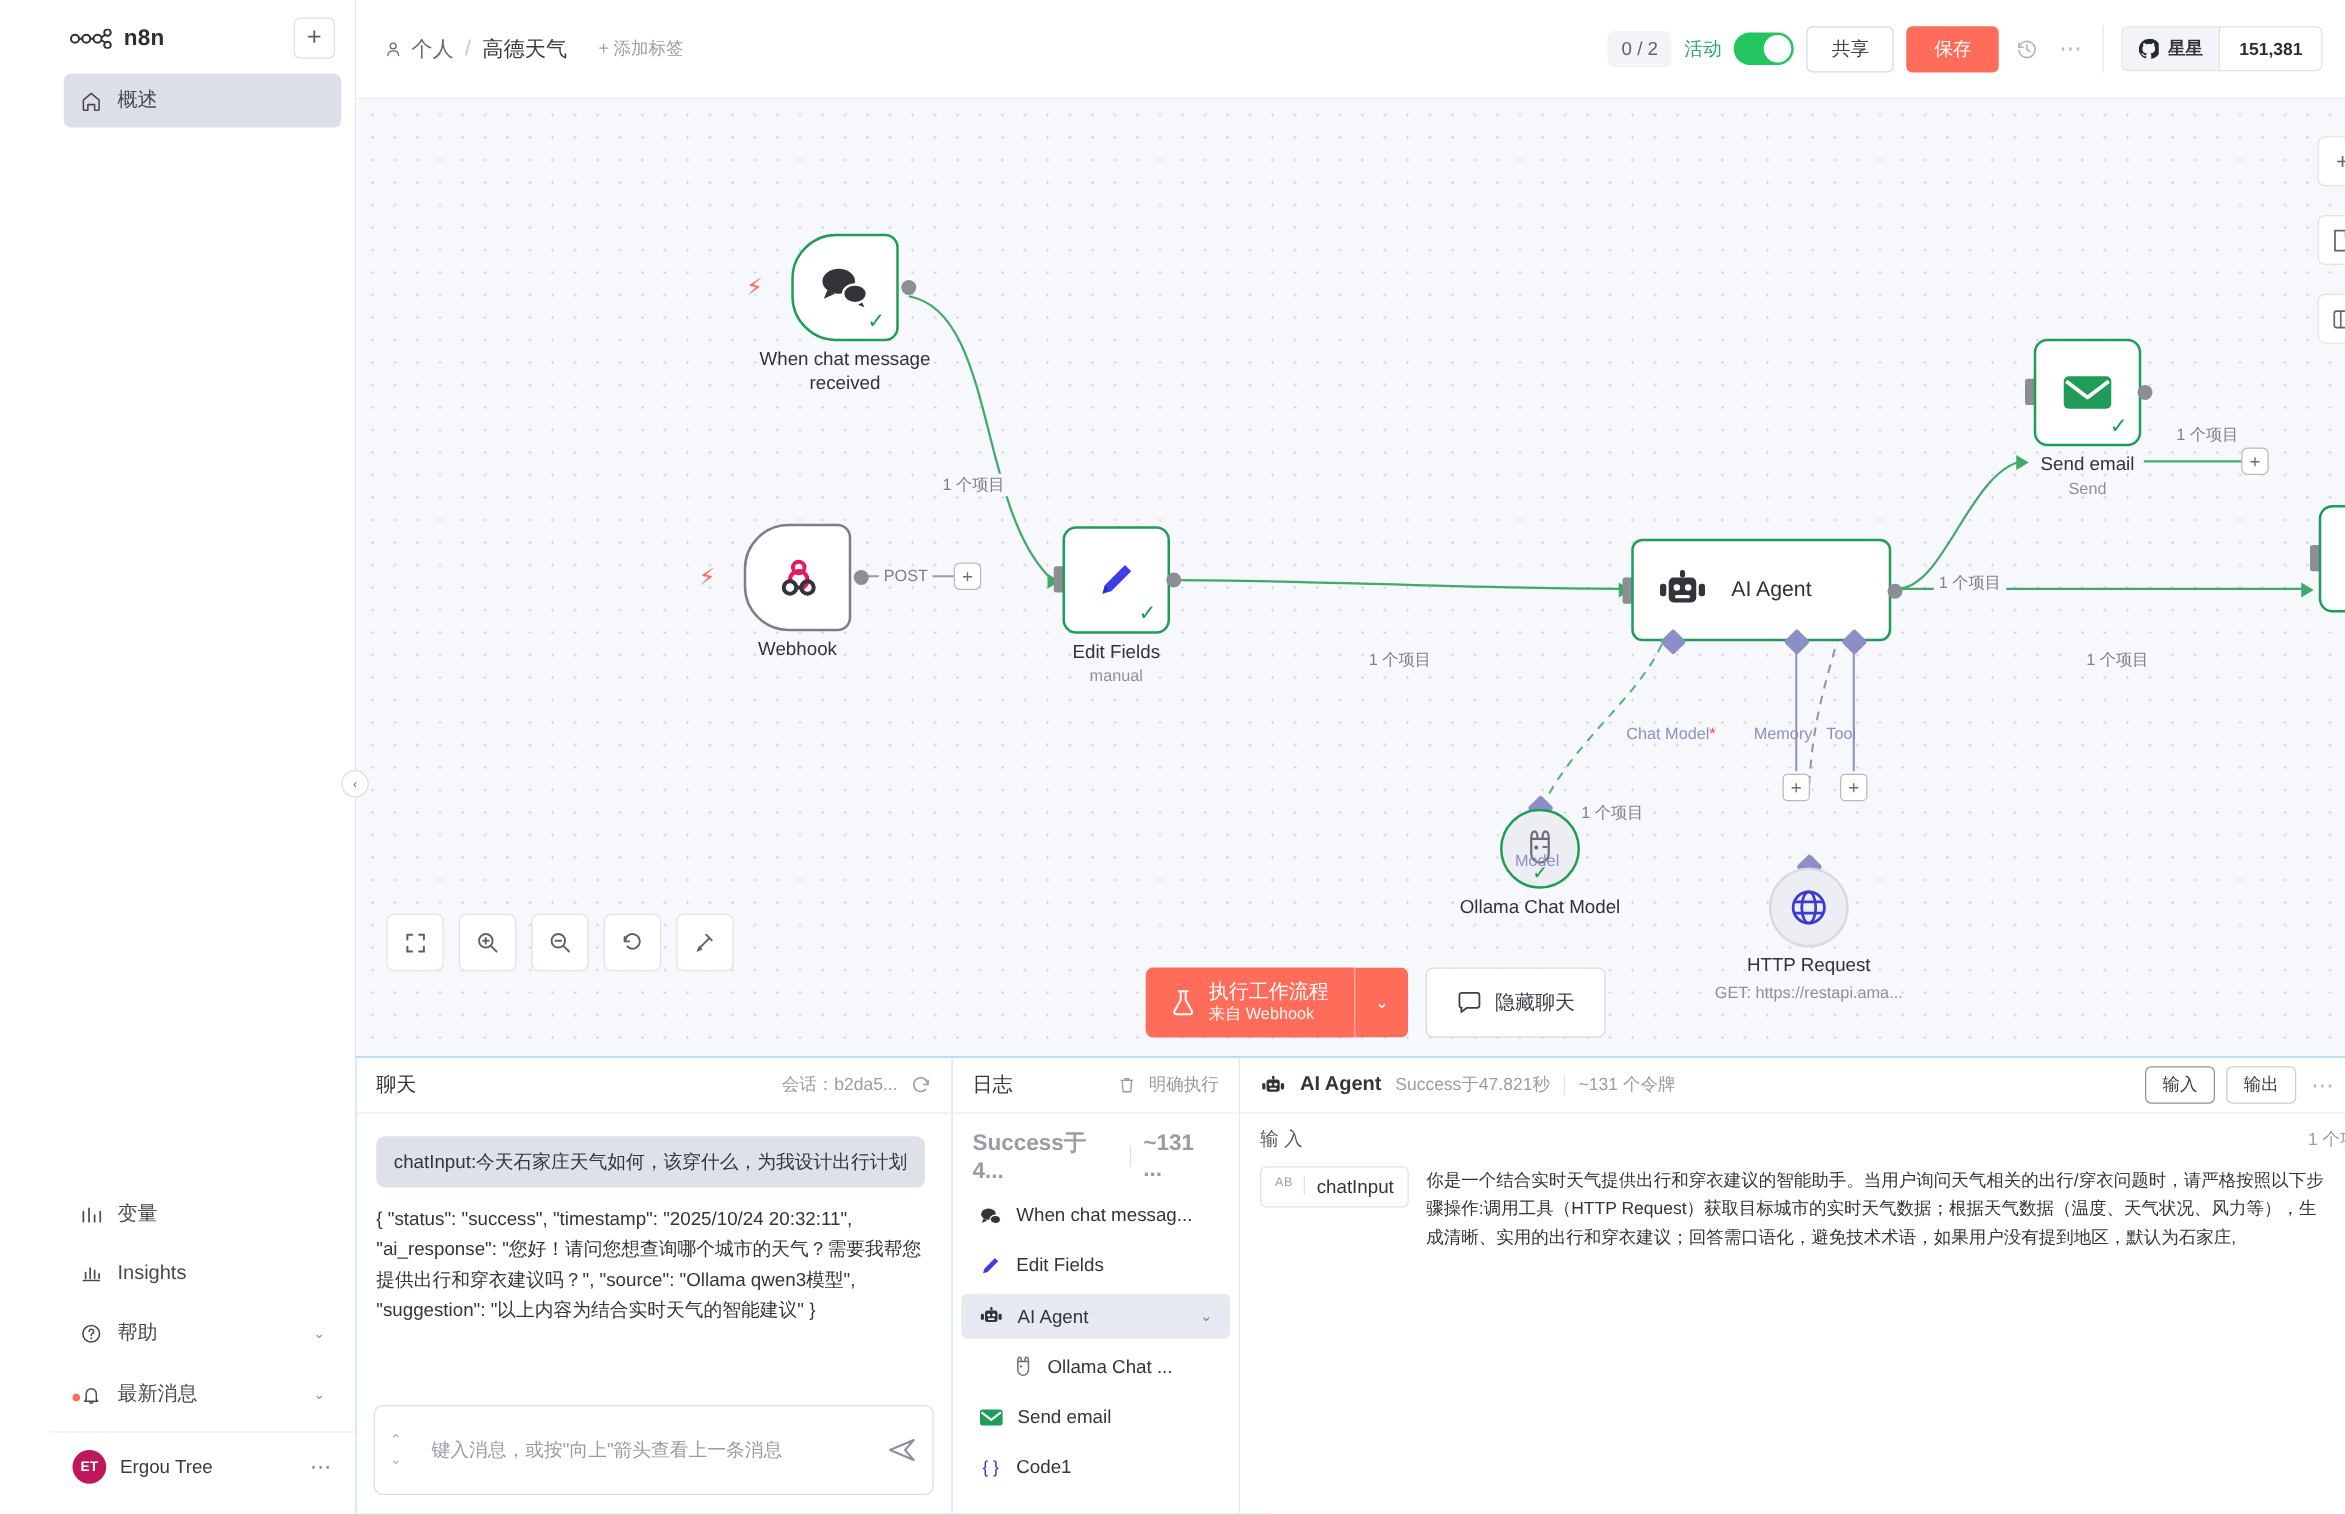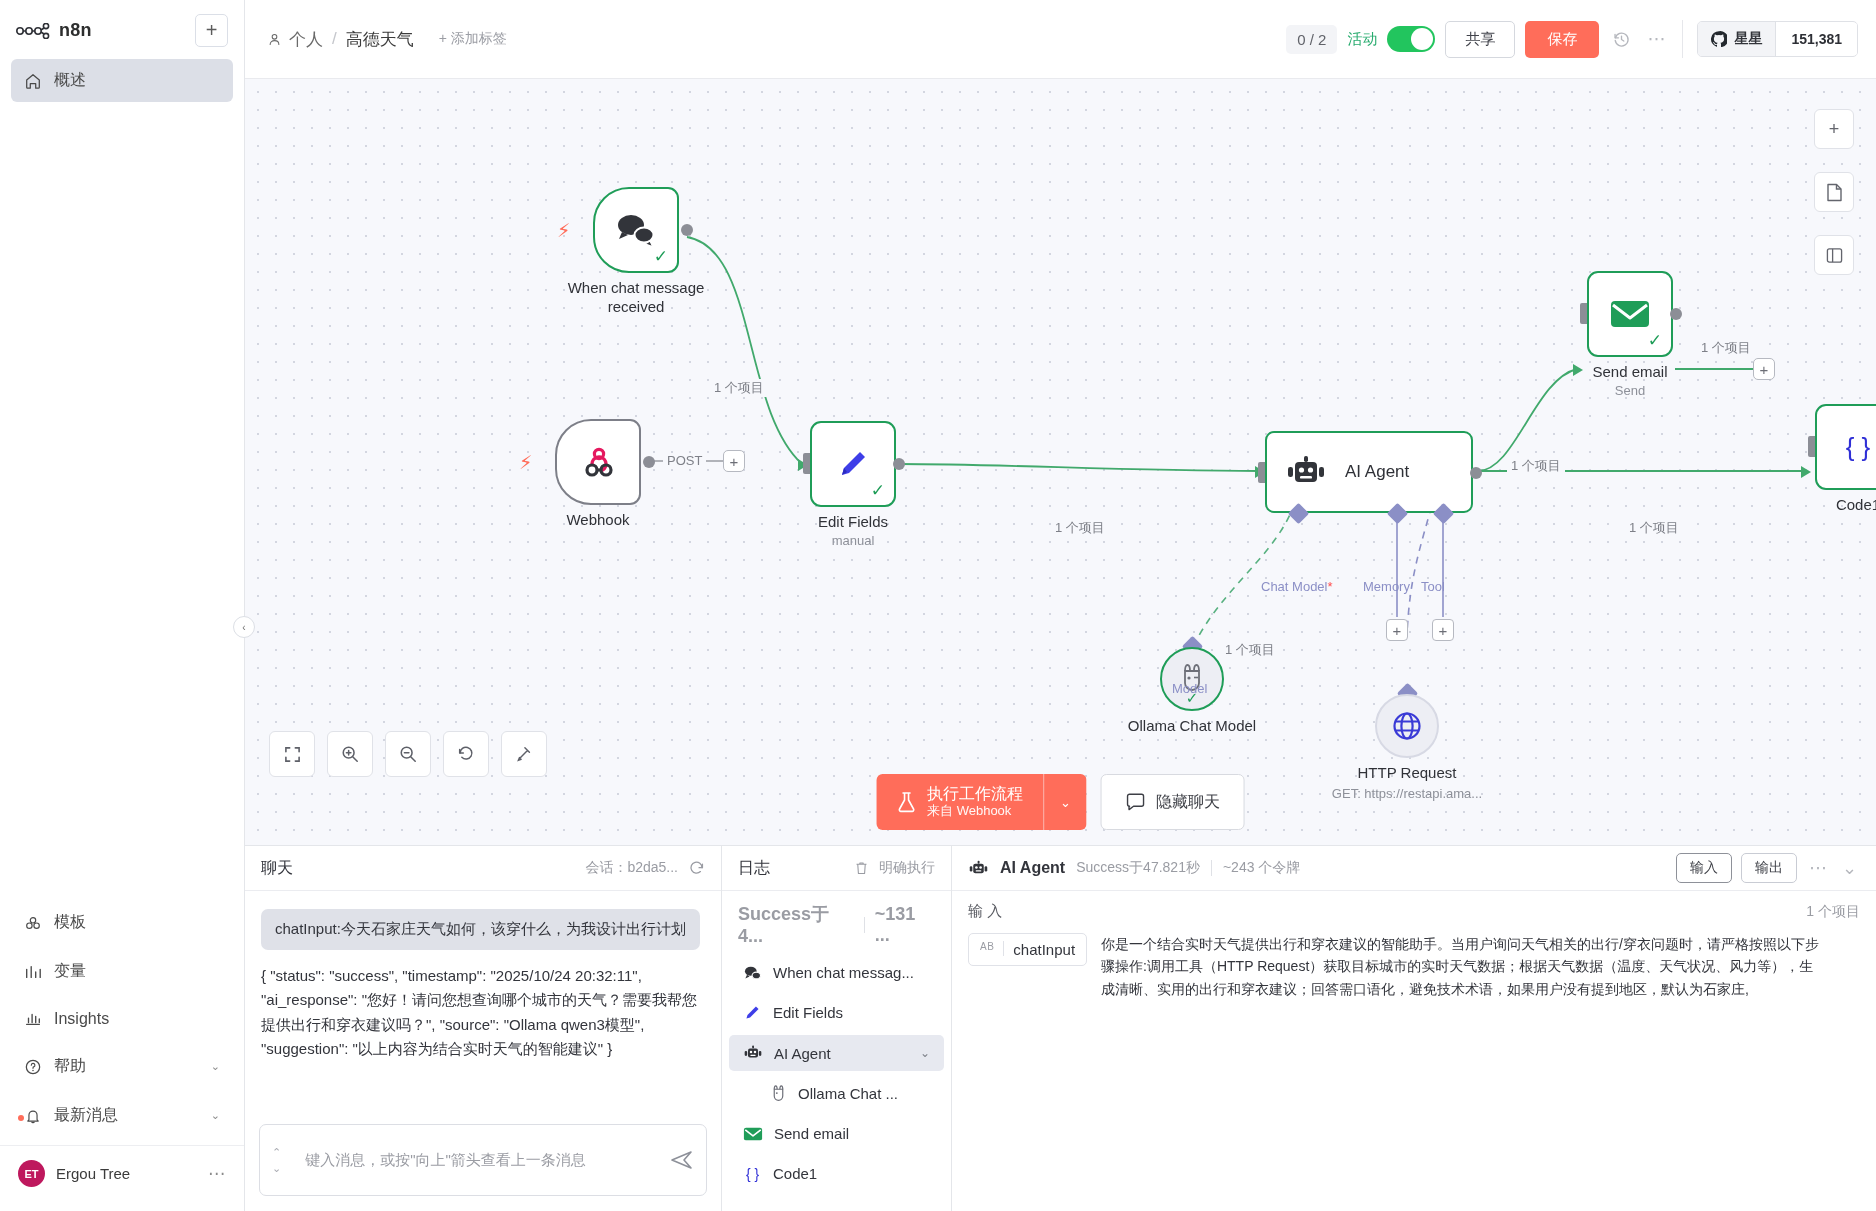--- a/index.html
+++ b/index.html
@@ -2,21 +2,21 @@
 <html><head>
 <meta charset="utf-8">
 <style>
   * { box-sizing: border-box; margin: 0; padding: 0; }
   html, body {
     width: 1876px; height: 1211px;
     font-family: "Liberation Sans", "DejaVu Sans", sans-serif;
     background: #fff; overflow: hidden;
     -webkit-font-smoothing: antialiased;
   }
-  #app { position: relative; width: 1876px; height: 866px; display: flex; }
+  #app { position: relative; width: 1876px; height: 866px; display: flex; padding-left: 40px; }
 
   
   #sidebar {
     width: 245px; height: 1211px; background: #fff;
     border-right: 1px solid #e4e6ea;
     display: flex; flex-direction: column; flex: 0 0 245px;
     position: relative;
   }
   .sb-top { padding: 14px 16px 6px 16px; display: flex; align-items: center; justify-content: space-between; }
   .brand { display: flex; align-items: center; gap: 9px; }
@@ -307,30 +307,20 @@
     <div class="sb-item active">
       <span>
         <svg class="ic" width="18" height="18" viewBox="0 0 20 20">
           <path d="M3 9l7-6 7 6v8a1 1 0 0 1-1 1h-3v-5H7v5H4a1 1 0 0 1-1-1z" fill="none" stroke="#4a4a4a" stroke-width="1.4" stroke-linejoin="round"></path>
         </svg>
       </span>
       <span>概述</span>
     </div>
 
     <div class="sb-bottom">
-      <div class="sb-item">
-        <span>
-          <svg class="ic" width="18" height="18" viewBox="0 0 20 20">
-            <circle cx="10" cy="7" r="3" fill="none" stroke="#4a4a4a" stroke-width="1.3"></circle>
-            <circle cx="6" cy="13" r="3" fill="none" stroke="#4a4a4a" stroke-width="1.3"></circle>
-            <circle cx="14" cy="13" r="3" fill="none" stroke="#4a4a4a" stroke-width="1.3"></circle>
-          </svg>
-        </span>
-        <span>模板</span>
-      </div>
       <div class="sb-item">
         <span>
           <svg class="ic" width="18" height="18" viewBox="0 0 20 20">
             <path d="M3 16V7M8 16V4M13 16v-6M18 16v-9" stroke="#4a4a4a" stroke-width="1.5" fill="none" stroke-linecap="round"></path>
           </svg>
         </span>
         <span>变量</span>
       </div>
       <div class="sb-item">
         <span>
@@ -800,21 +790,21 @@
               <rect x="19" y="8" width="3" height="6" rx="1.4" fill="#32343a"></rect>
               <rect x="11" y="1.5" width="2.2" height="3.5" rx="1" fill="#32343a"></rect>
               <circle cx="9.6" cy="9.3" r="1.5" fill="#fff"></circle>
               <circle cx="14.4" cy="9.3" r="1.5" fill="#fff"></circle>
               <rect x="8.8" y="12.5" width="6.4" height="1.5" rx=".7" fill="#fff"></rect>
             </svg>
           </span>
           <span class="out-title">AI Agent</span>
           <span class="out-status">Success于47.821秒</span>
           <span class="out-vdiv"></span>
-          <span class="out-status">~243 个令牌</span>
+          <span class="out-status">~131 个令牌</span>
           <span class="out-right">
             <button class="io-btn sel">输入</button>
             <button class="io-btn">输出</button>
             <span class="icon-btn">⋯</span>
             <span class="icon-btn">⌄</span>
           </span>
         </div>
         <div class="out-sub">
           <span class="out-sub-l">输 入</span>
           <span class="out-sub-r">1 个项目</span>

